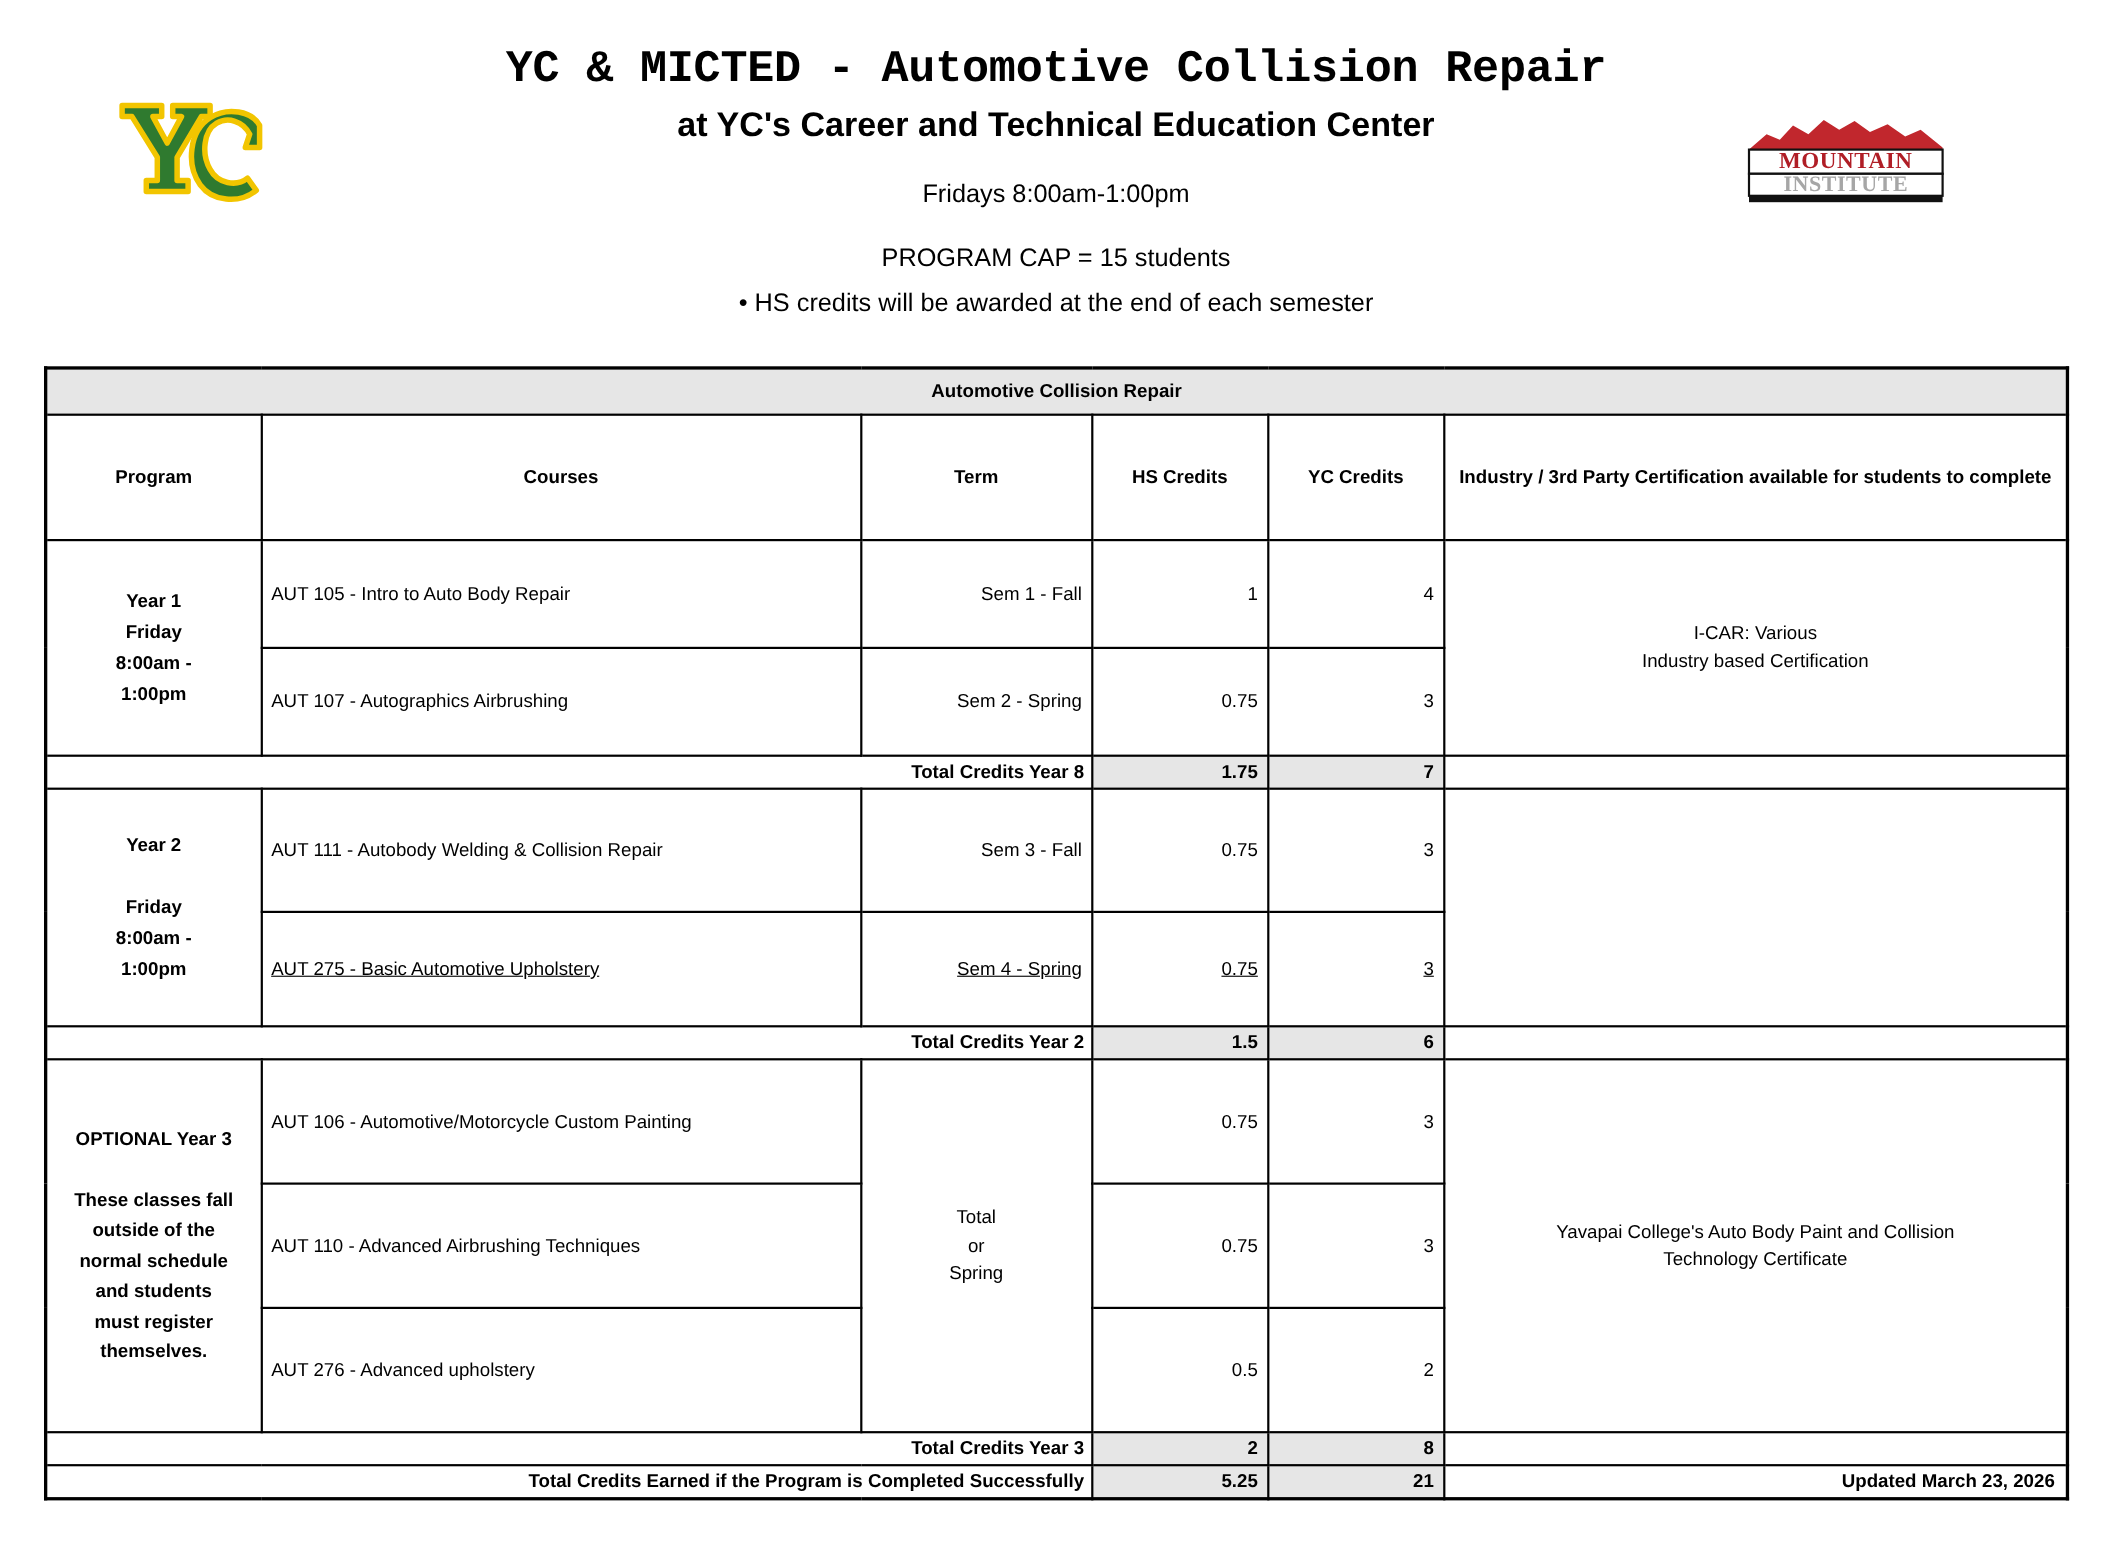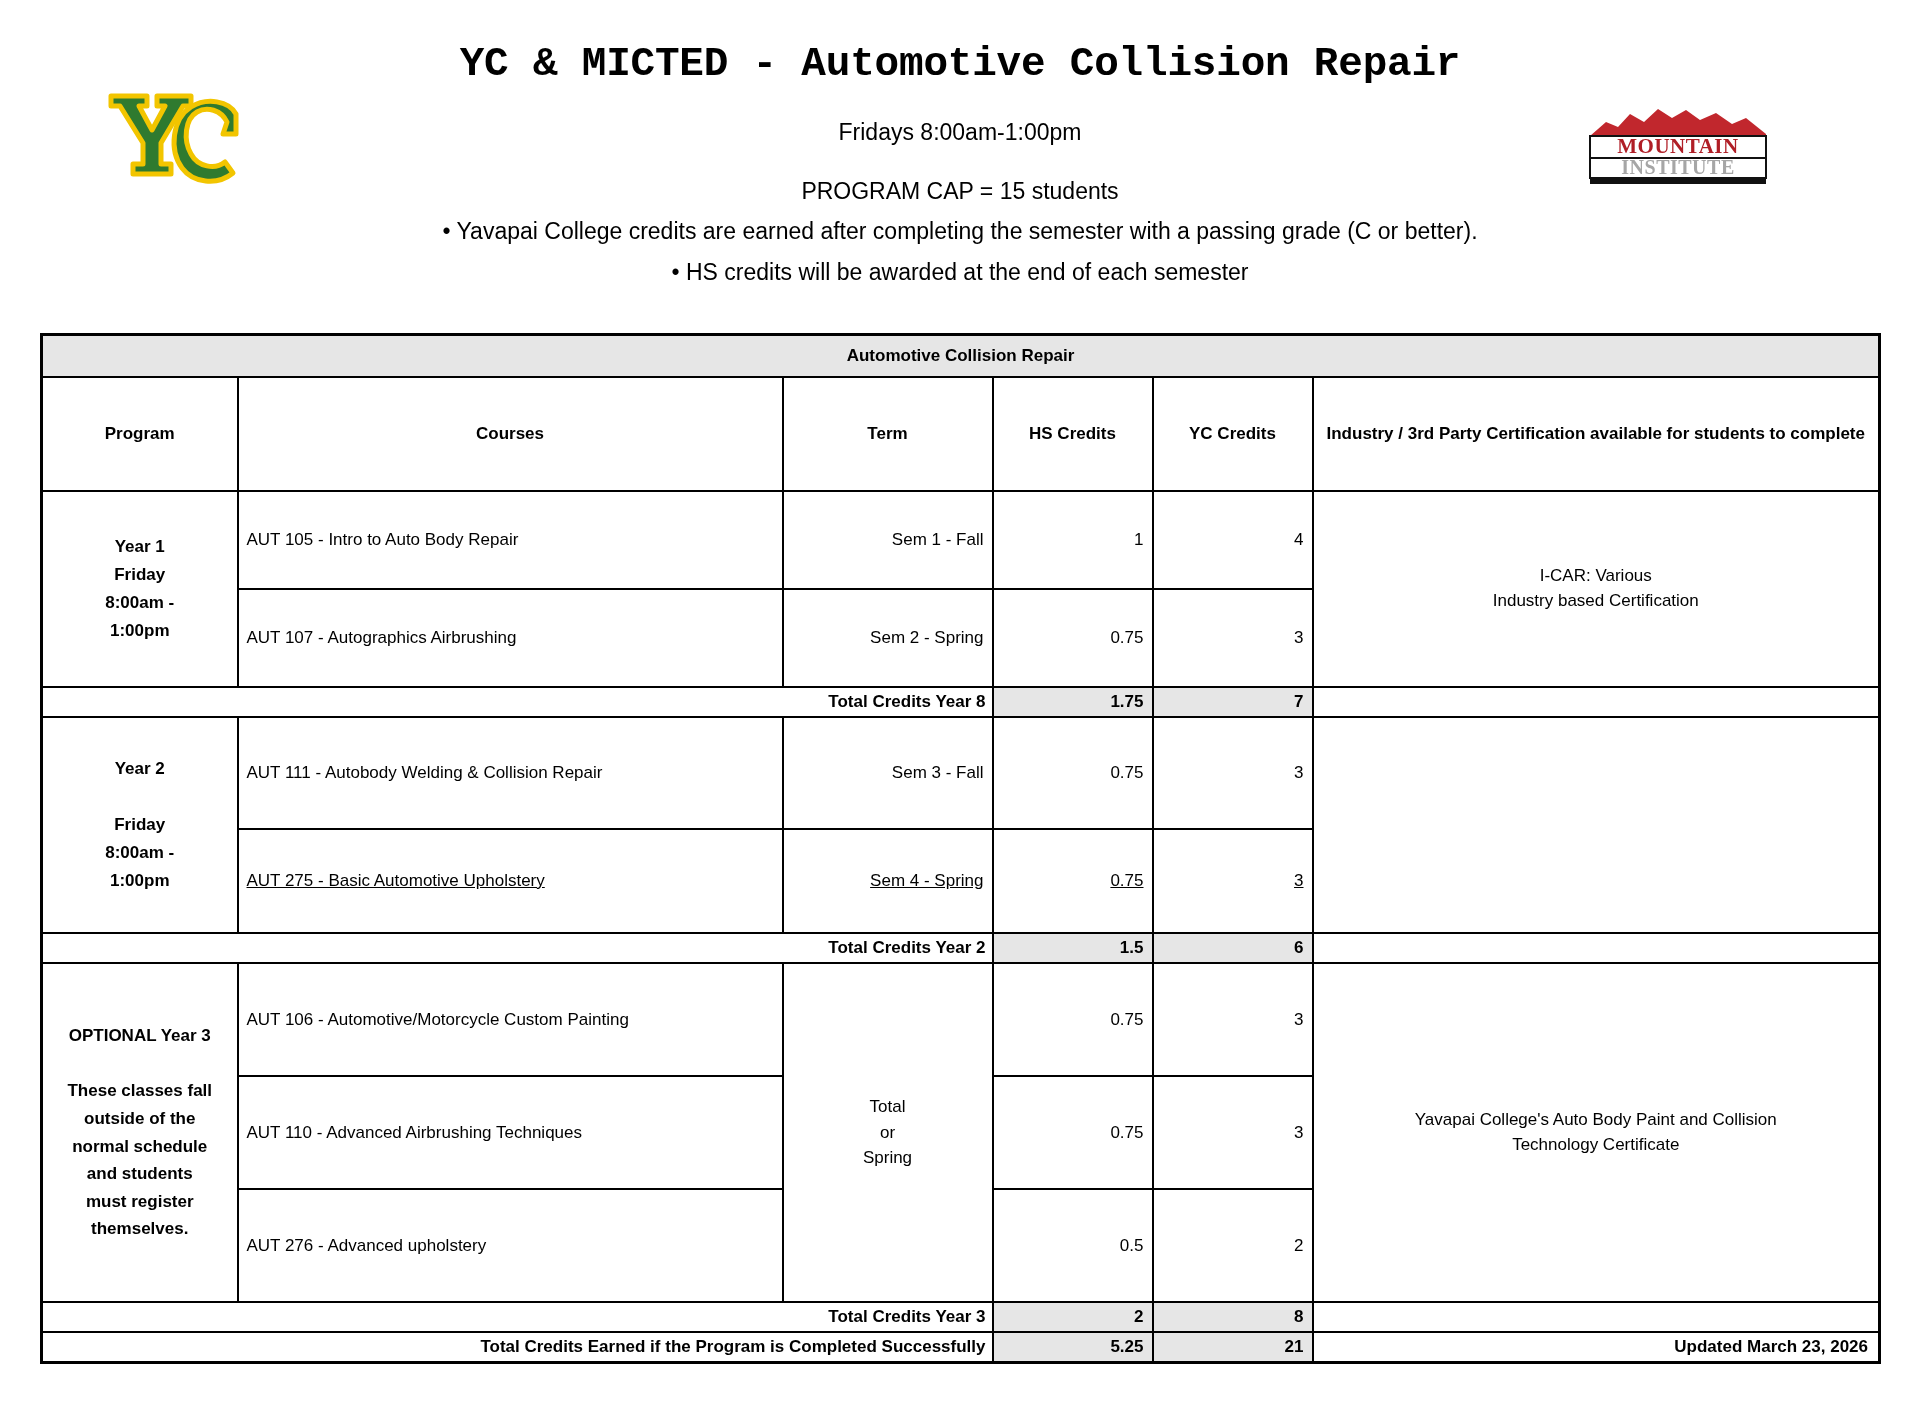--- a/index.html
+++ b/index.html
@@ -113,23 +113,23 @@
         <rect x="2" y="40" width="176" height="22" fill="#ffffff" stroke="#111" stroke-width="2"></rect>
         <text x="90" y="57" text-anchor="middle" font-family="'Liberation Serif', serif" font-size="21" font-weight="bold" fill="#b01e26" letter-spacing="0.5">MOUNTAIN</text>
         <rect x="2" y="62" width="176" height="20" fill="#ffffff" stroke="#111" stroke-width="2"></rect>
         <text x="90" y="78" text-anchor="middle" font-family="'Liberation Serif', serif" font-size="20" font-weight="bold" fill="#a6a6a6" letter-spacing="0.5">INSTITUTE</text>
         <rect x="2" y="82" width="176" height="6" fill="#111111"></rect>
       </svg>
     </div>
 
     <div class="titles">
       <div class="title-main">YC &amp; MICTED - Automotive Collision Repair</div>
+      <div class="title-sub">at YC's Career and Technical Education Center</div>
       <div class="meta-line">Fridays 8:00am-1:00pm</div>
       <div class="meta-line">PROGRAM CAP = 15 students</div>
-      <div class="bullet-line">• Yavapai College credits are earned after completing the semester with a passing grade (C or better).</div>
       <div class="bullet-line">• HS credits will be awarded at the end of each semester</div>
     </div>
   </div>
 
   <div class="tbl-wrap">
     <table class="sched">
       <colgroup>
         <col class="c-prog">
           <col class="c-course">
           <col class="c-term">

